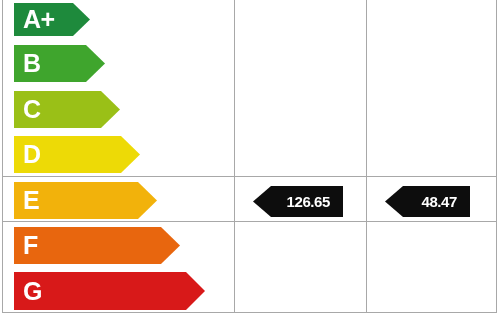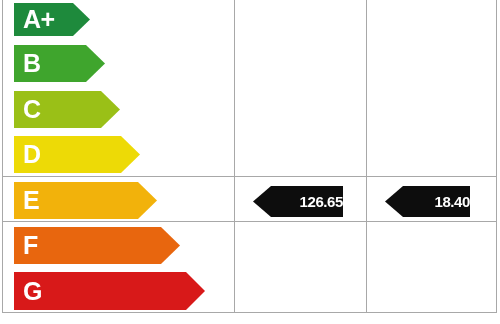--- a/index.html
+++ b/index.html
@@ -74,20 +74,21 @@
     align-items: center;
     justify-content: flex-end;
     box-sizing: border-box;
     clip-path: polygon(0% 50%, 18px 0%, 100% 0%, 100% 100%, 18px 100%);
   }
   .value-arrow-text {
     color: #ffffff;
     font-weight: bold;
     font-size: 15px;
     line-height: 1;
+    padding-right: 13px;
     letter-spacing: -0.4px;
     white-space: nowrap;
     user-select: none;
   }
 </style>
 </head>
 <body>
 
 <div id="label-root">
 
@@ -118,17 +119,17 @@
       </div>
       <div class="bar" style="top: 272px; height: 38px; width: 191px; background: rgb(216, 25, 25); clip-path: polygon(0% 0%, calc(100% - 19px) 0%, 100% 50%, calc(100% - 19px) 100%, 0% 100%);">
         <span class="bar-label" style="color: rgb(255, 255, 255);">G</span>
       </div>
     </div>
   <div id="values-layer">
       <div class="value-arrow" style="left: 253px; top: 186px; width: 90px; height: 31px; background: rgb(13, 13, 13);">
         <span class="value-arrow-text" style="color: rgb(255, 255, 255);">126.65</span>
       </div>
       <div class="value-arrow" style="left: 385px; top: 186px; width: 85px; height: 31px; background: rgb(13, 13, 13);">
-        <span class="value-arrow-text" style="color: rgb(255, 255, 255);">18.40</span>
+        <span class="value-arrow-text" style="color: rgb(255, 255, 255);">48.47</span>
       </div>
     </div>
 
 </div>
 
 </body></html>

